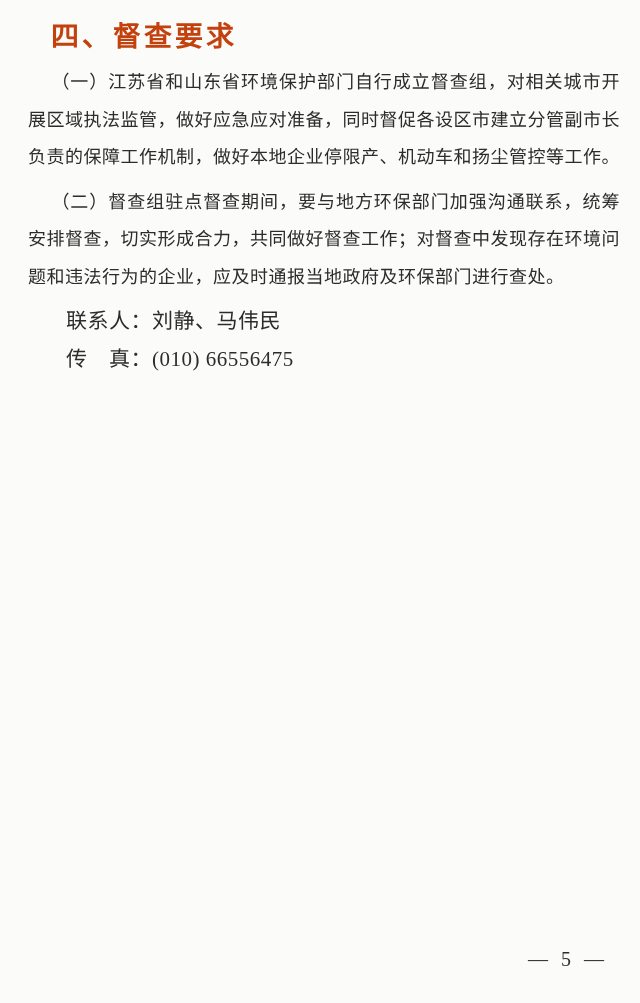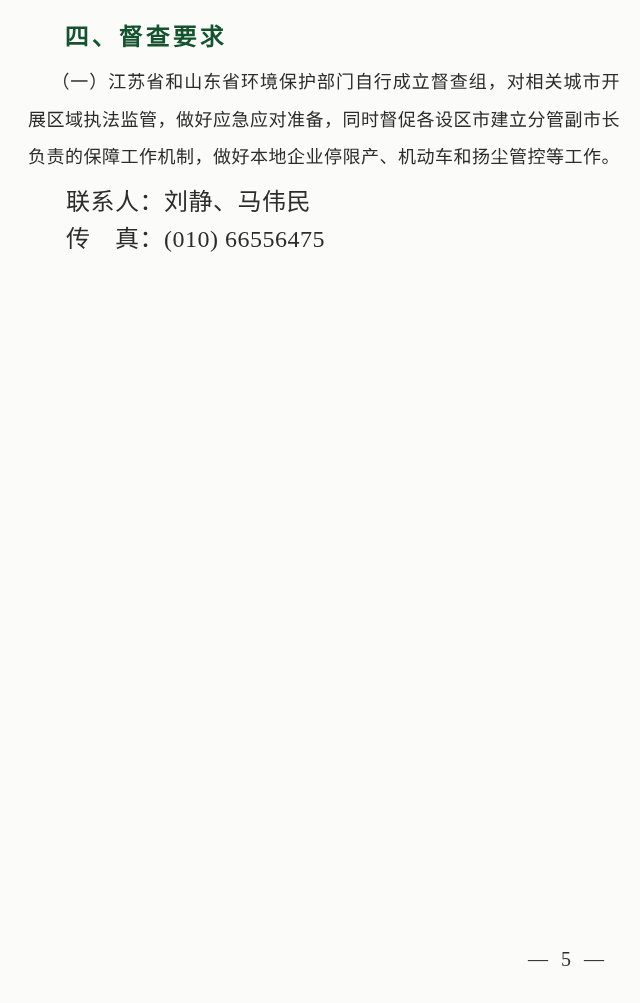--- a/index.html
+++ b/index.html
@@ -18,41 +18,41 @@
   .page {
     box-sizing: border-box;
     width: 640px;
     height: 1003px;
     padding: 16px 20px 0 28px;
     background: #fbfbfa;
   }
   .doc-heading {
     font-family: "Liberation Sans", sans-serif;
     font-weight: 700;
-    font-size: 24px;
+    font-size: 28px;
     line-height: 34px;
     letter-spacing: 3px;
-    margin: 4px 0 10px 37px;
-    color: #14532d;
+    margin: 4px 0 10px 23px;
+    color: #c2410c;
   }
   .doc-paragraph {
     font-size: 18px;
     line-height: 37.5px;
     letter-spacing: 0.5px;
     text-align: justify;
     text-justify: inter-character;
     text-indent: 1.3em;
     margin: 0 0 7px 0;
     color: #2c2c2c;
   }
   .contact-block {
     margin-top: 2px;
   }
   .contact-row {
-    font-size: 24px;
+    font-size: 21px;
     line-height: 37.5px;
     letter-spacing: 0.5px;
     margin-left: 38px;
     color: #2c2c2c;
     white-space: nowrap;
   }
   .contact-label { color: #2c2c2c; }
   .contact-value { color: #2c2c2c; }
   .page-footer {
     position: absolute;
@@ -65,20 +65,21 @@
 </style>
 </head>
 <body>
 
 <main class="page">
 
   <h2 class="doc-heading">四、督查要求</h2>
 
   <p class="doc-paragraph">（一）江苏省和山东省环境保护部门自行成立督查组，对相关城市开展区域执法监管，做好应急应对准备，同时督促各设区市建立分管副市长负责的保障工作机制，做好本地企业停限产、机动车和扬尘管控等工作。</p>
 
+  <p class="doc-paragraph">（二）督查组驻点督查期间，要与地方环保部门加强沟通联系，统筹安排督查，切实形成合力，共同做好督查工作；对督查中发现存在环境问题和违法行为的企业，应及时通报当地政府及环保部门进行查处。</p>
 
 
 
 
   <div class="contact-block">
 
     <div class="contact-row">
       <span class="contact-label">联系人：</span><span class="contact-value">刘静、马伟民</span>
     </div>
 

